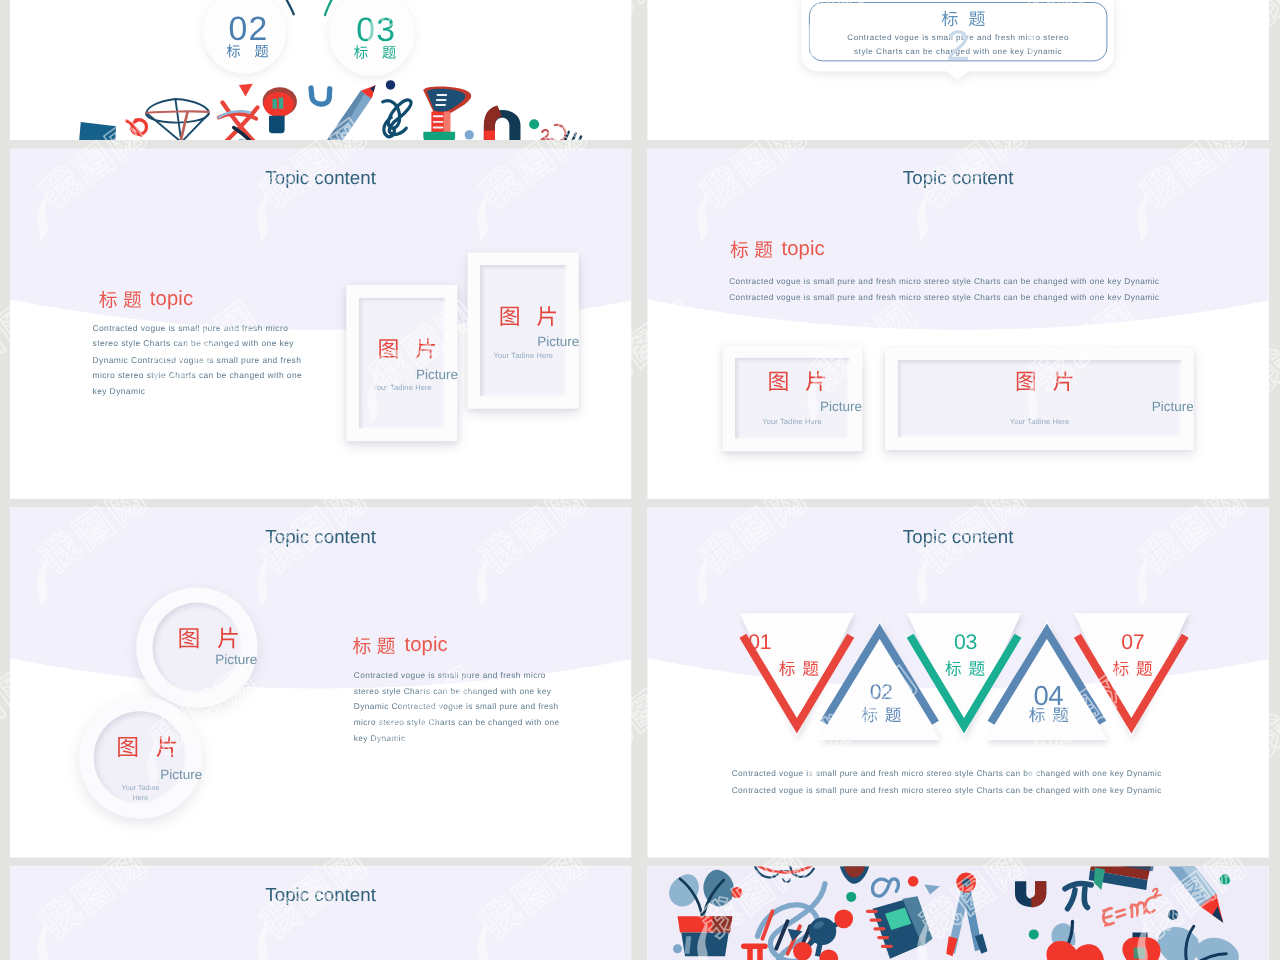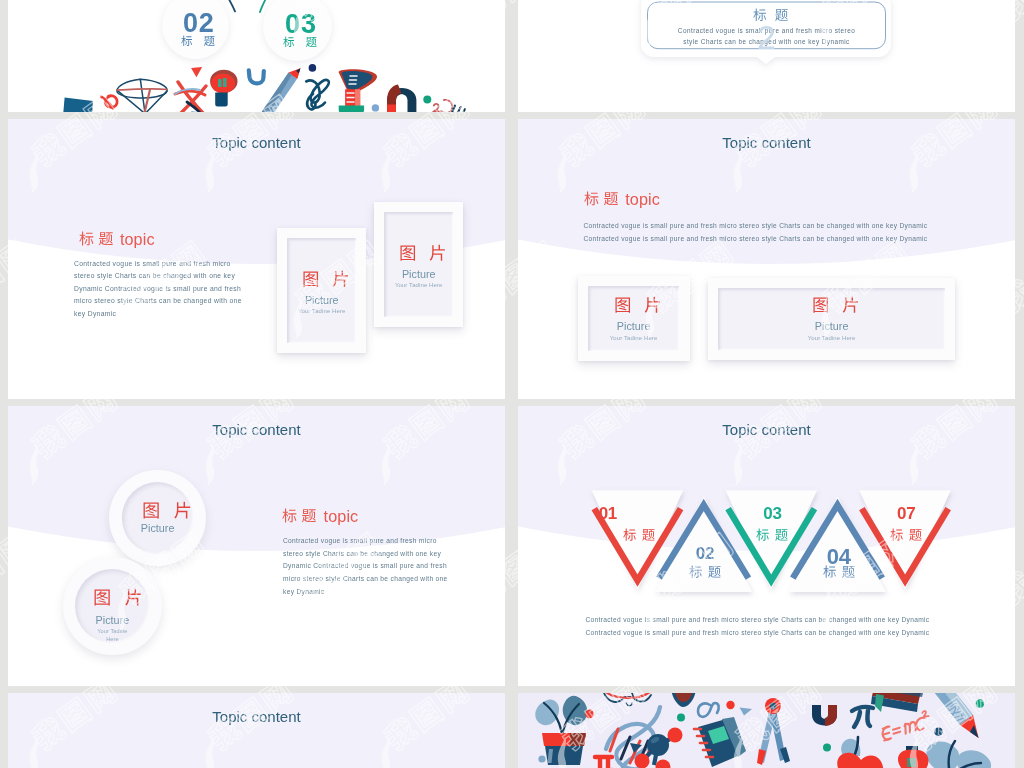--- a/index.html
+++ b/index.html
@@ -7,37 +7,37 @@
      font-family:"Liberation Sans",sans-serif}
 .grid{position:absolute;left:0;top:0;width:1024px;height:768px}
 .slide{position:absolute;width:497px;height:280px;overflow:hidden;background:#fff}
 .s1{left:8px;top:-168px}.s2{left:518px;top:-168px}
 .s3{left:8px;top:119px}.s4{left:518px;top:119px}
 .s5{left:8px;top:406px}.s6{left:518px;top:406px}
 .s7{left:8px;top:693px}.s8{left:518px;top:693px}
 .bg{position:absolute;left:0;top:0;width:497px;height:280px}
 .sl-title{position:absolute;left:0;width:497px;text-align:center;color:#2f6079;
           font-size:15px;letter-spacing:0;white-space:nowrap;font-weight:400}
-.hdrow{position:absolute;display:flex;gap:7px}
+.hdrow{position:absolute;display:flex;align-items:flex-end;gap:7px}
 .hden{color:#e9584e;font-size:16.2px;letter-spacing:.1px;line-height:1}
 .body-txt{position:absolute;color:#5e7b8d;font-size:6.75px;letter-spacing:.33px;
           white-space:nowrap;line-height:12.5px}
 .frame{position:absolute;background:#fcfcfd;
        box-shadow:0 4px 9px rgba(120,120,150,.20),0 1px 3px rgba(120,120,150,.13)}
 .frame .fin{position:absolute;background:#f3f2f9;
             box-shadow:inset 2px 2px 3px rgba(135,135,165,.22),
                        inset -1px -1px 2px rgba(255,255,255,.85)}
 .pc-cn{position:absolute;left:0;width:100%;display:flex;justify-content:center;box-sizing:border-box}
-.pc-en{position:absolute;left:0;width:100%;text-align:center;color:#6f93a8;
+.pc-en{position:absolute;left:0;width:100%;text-align:right;color:#6f93a8;
        white-space:nowrap;font-weight:300}
 .pc-tag{position:absolute;left:0;width:100%;text-align:center;color:#93abbe;
         white-space:nowrap;letter-spacing:.1px}
 .wmk{position:absolute;left:0;top:0;width:1024px;height:768px;pointer-events:none}
 svg{display:block}
-.num{position:absolute;white-space:nowrap;font-weight:700}
+.num{position:absolute;white-space:nowrap;font-weight:400}
 </style>
 </head>
 <body>
 
 <div class="grid">
 <div class="slide s1">
       <div class="bg" style="background:#ffffff"></div>
       <svg class="bg" width="497" height="280" viewBox="0 0 497 280">
  <g>
    <path d="M56.6 265.5 L84.9 269 L84.2 280.9 L55.3 280.9 Z" fill="#16608c"></path>

